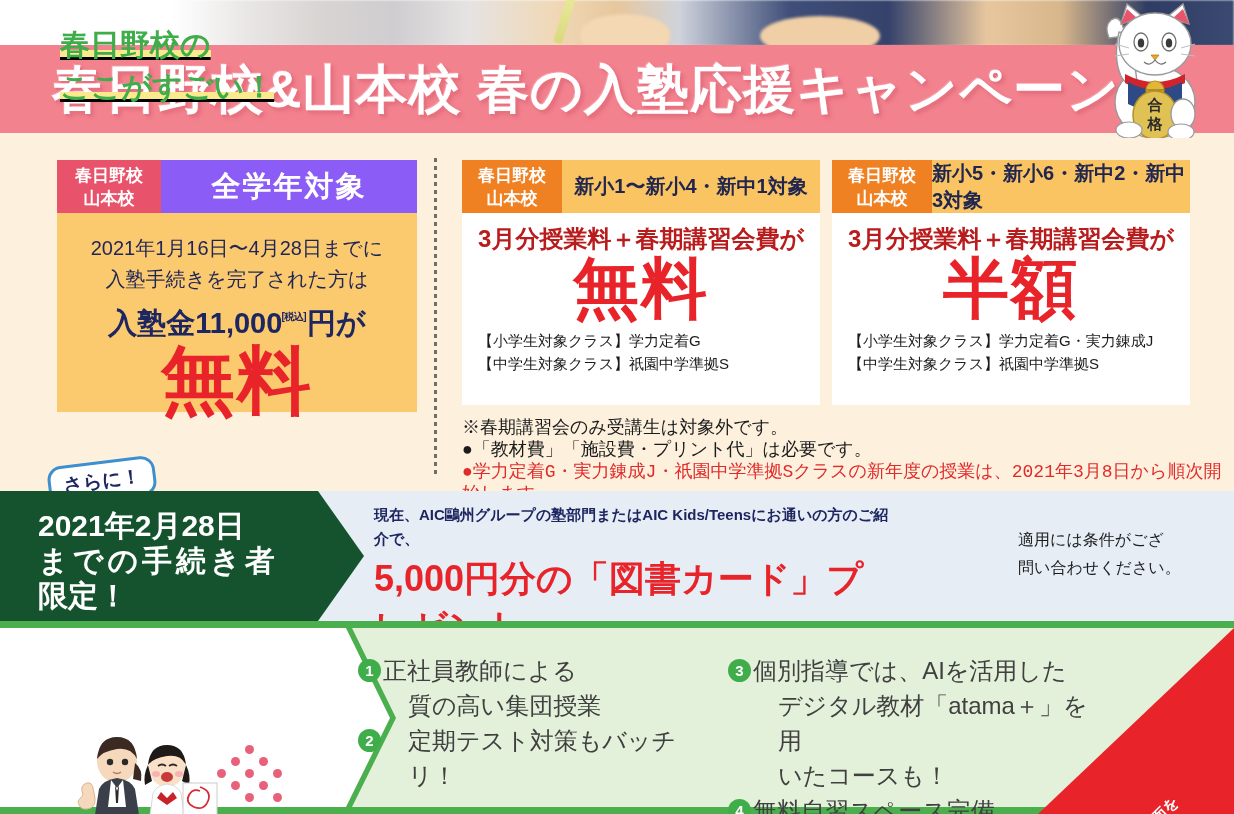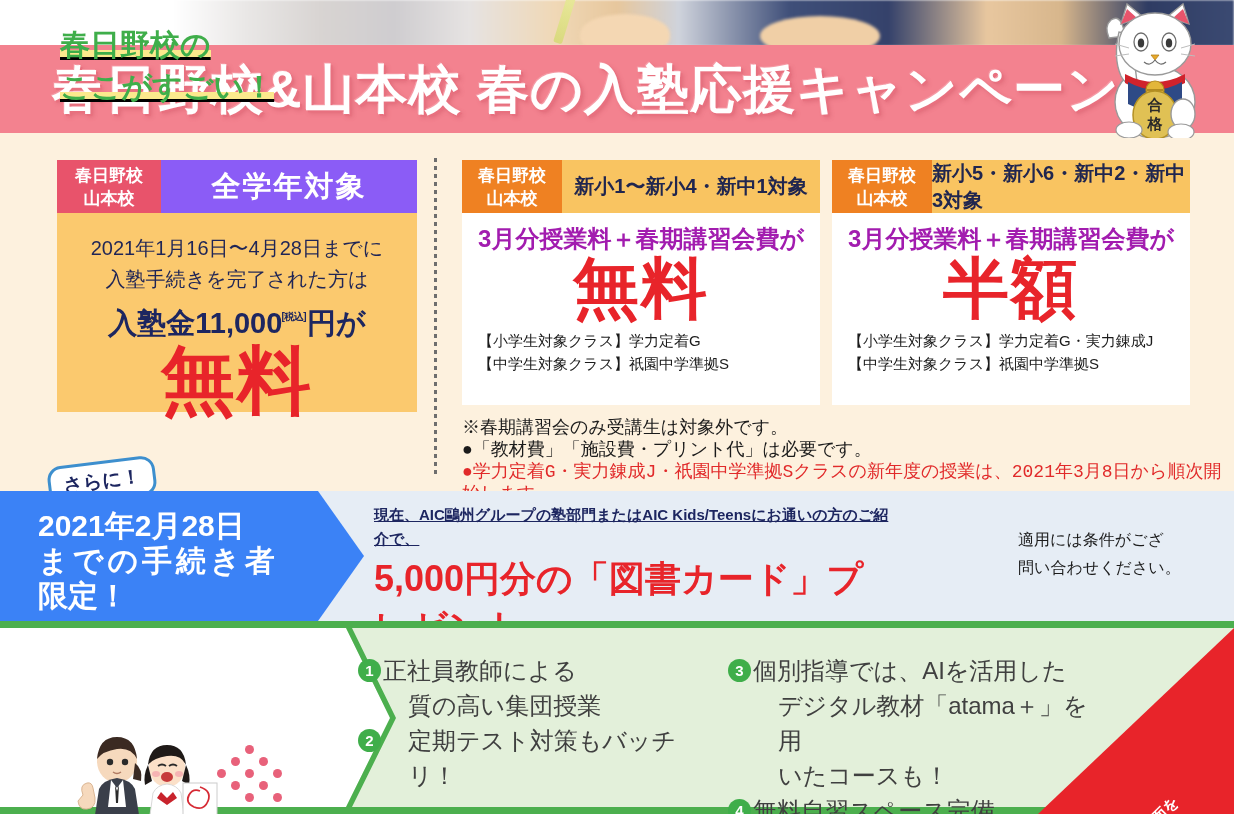--- a/index.html
+++ b/index.html
@@ -97,21 +97,21 @@
   .card-head{display:flex;height:53px;}
   .card-head .tag{
     width:100px;background:#ef8122;color:#fff;font-size:17px;font-weight:700;
     display:flex;flex-direction:column;align-items:center;justify-content:center;line-height:23px;
   }
   .card-head .title{
     flex:1;background:#f9c461;color:#20264f;font-size:20px;font-weight:700;
     display:flex;align-items:center;justify-content:center;letter-spacing:0px;
   }
   .card-sub{
-    text-align:center;font-size:24px;font-weight:700;color:#a21caf;margin-top:10px;letter-spacing:0px;
+    text-align:center;font-size:24px;font-weight:700;color:#b91c1c;margin-top:10px;letter-spacing:0px;
   }
   .card-big{
     text-align:center;font-size:66px;font-weight:700;color:#e8242a;line-height:70px;letter-spacing:2px;margin-top:-2px;
   }
   .card-notes{margin:6px 0 0 16px;}
   .card-notes div{font-size:15px;color:#1b1b1b;line-height:23px;}
 
   
   .footnotes{position:absolute;left:462px;top:417px;width:760px;}
   .footnotes div{font-size:18px;line-height:22px;color:#1b1b1b;font-family:Liberation Mono, monospace;}
@@ -130,30 +130,30 @@
     border-left:8px solid transparent;border-right:8px solid transparent;border-top:13px solid #3d8fce;
   }
   .bubble:before{
     content:"";position:absolute;left:51px;bottom:-8px;width:0;height:0;z-index:2;
     border-left:5px solid transparent;border-right:5px solid transparent;border-top:9px solid #fff;
   }
 
   
   .banner{position:absolute;left:0;top:491px;width:1234px;height:130px;background:#e6edf5;}
   .banner-arrow{
-    position:absolute;left:0;top:0;width:364px;height:130px;background:#3b82f6;
+    position:absolute;left:0;top:0;width:364px;height:130px;background:#14532d;
     clip-path:polygon(0 0, 318px 0, 364px 65px, 318px 130px, 0 130px);
     color:#fff;
   }
   .banner-arrow .t{
     position:absolute;left:38px;top:17px;font-size:30px;font-weight:700;line-height:35px;color:#fff;
   }
   .banner-arrow .t .sp{letter-spacing:4px;}
   .banner-body{position:absolute;left:374px;top:12px;width:520px;}
-  .banner-body .l1,.banner-body .l2{font-size:15px;font-weight:700;color:#1d2660;line-height:24px;text-decoration:underline;}
+  .banner-body .l1,.banner-body .l2{font-size:15px;font-weight:700;color:#1d2660;line-height:24px;}
   .banner-body .big{
     font-size:36px;font-weight:700;color:#e8242a;line-height:48px;margin-top:4px;letter-spacing:0px;
   }
   .banner-note{position:absolute;left:1018px;top:35px;width:182px;}
   .banner-note div{font-size:16px;color:#1b1b1b;line-height:28px;}
 
   
   .green-sec{position:absolute;left:0;top:621px;width:1234px;height:193px;background:#ffffff;}
   .green-line-top{position:absolute;left:0;top:0;width:1234px;height:7px;background:#4caf4e;}
   .green-line-bottom{position:absolute;left:0;bottom:0;width:1234px;height:7px;background:#4caf4e;}

